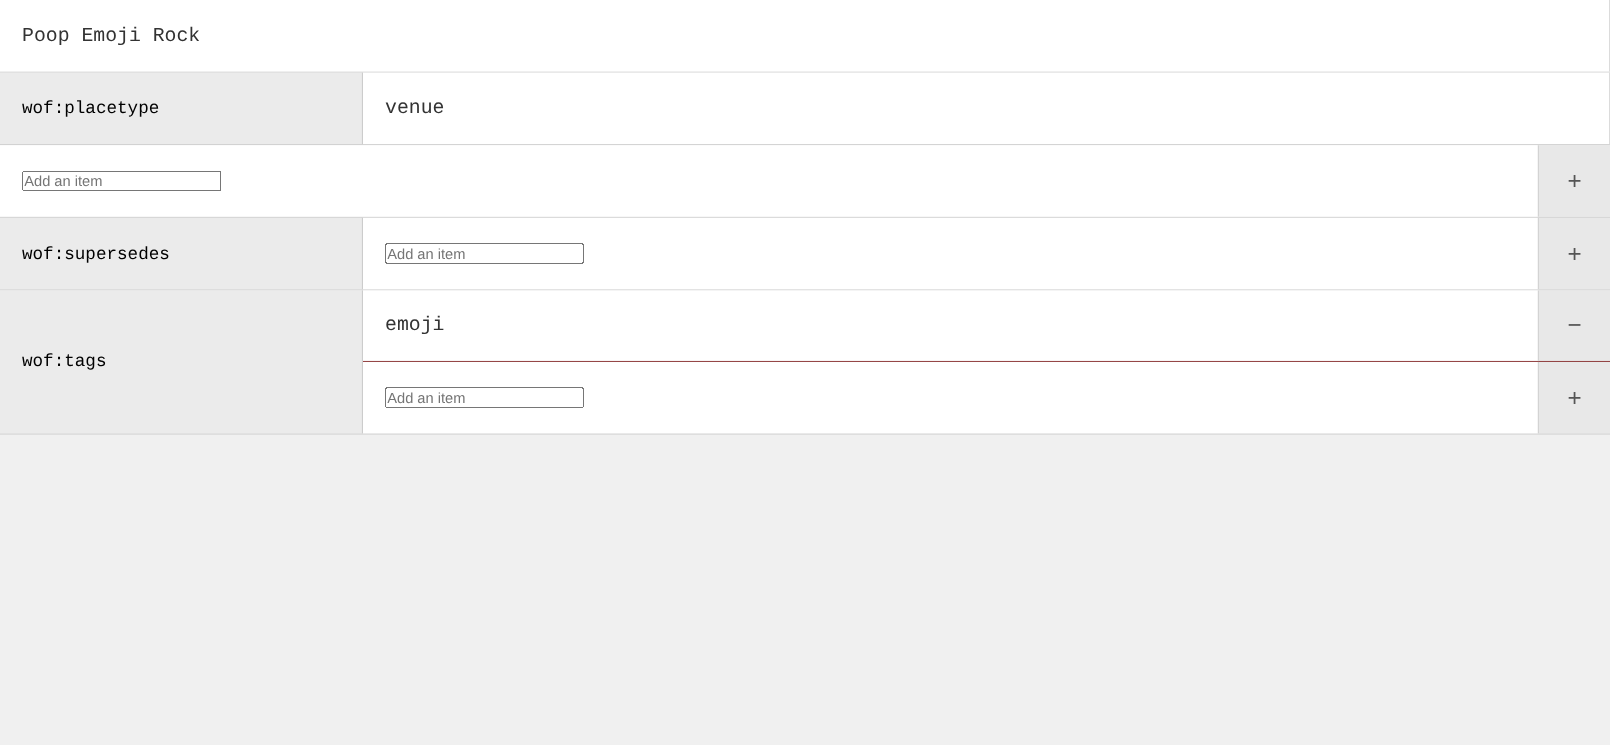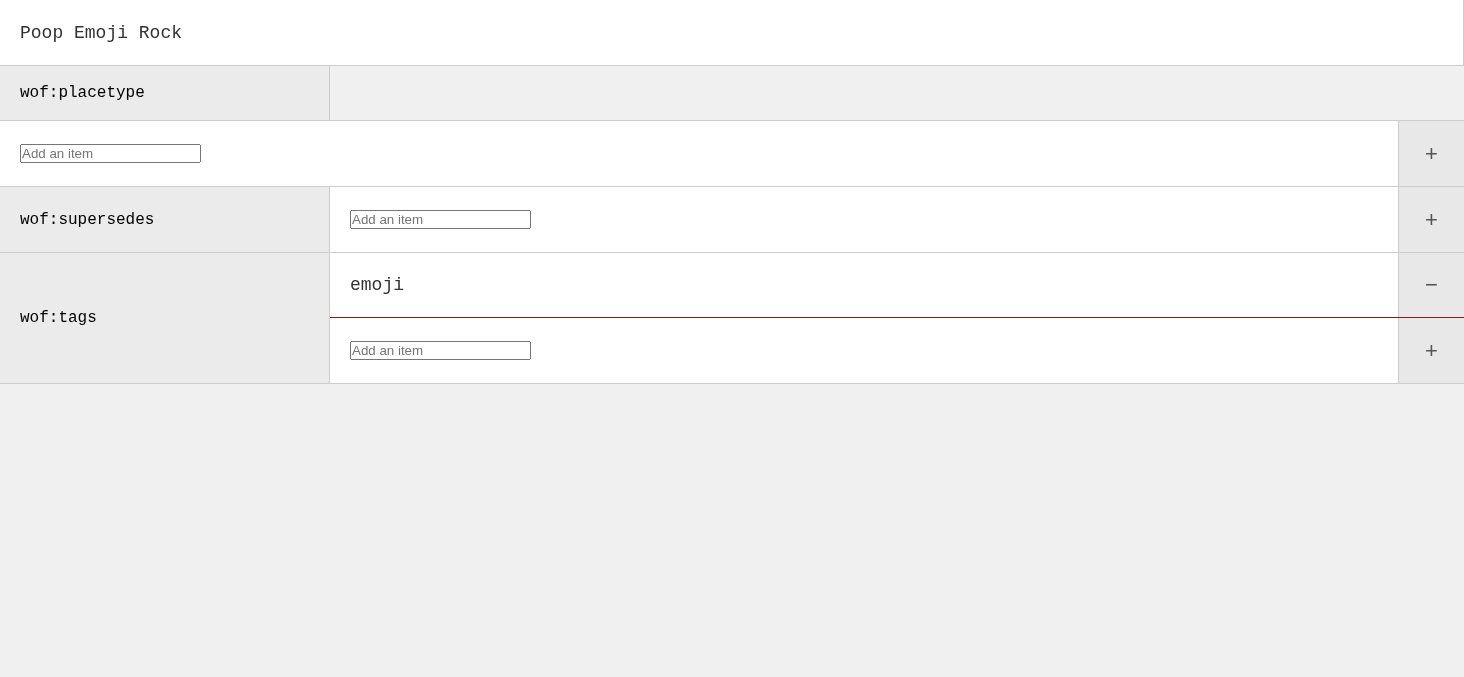--- a/index.html
+++ b/index.html
@@ -98,20 +98,27 @@
         </div>
       </div>
     </div>
   </div>
 
 
   <div class="prop-row-outer">
     <div class="left-col">
       <span>wof:placetype</span>
     </div>
+    <div class="right-col">
+      <div class="right-row">
+        <div class="value-cell">
+          <span>venue</span>
+        </div>
+      </div>
+    </div>
   </div>
 
   <div class="prop-row-outer">
     <div class="right-col">
       <div class="right-row">
         <div class="value-cell placeholder-text">
           <input type="text" placeholder="Add an item" style="">
         </div>
         <button class="btn-cell">+</button>
       </div>

